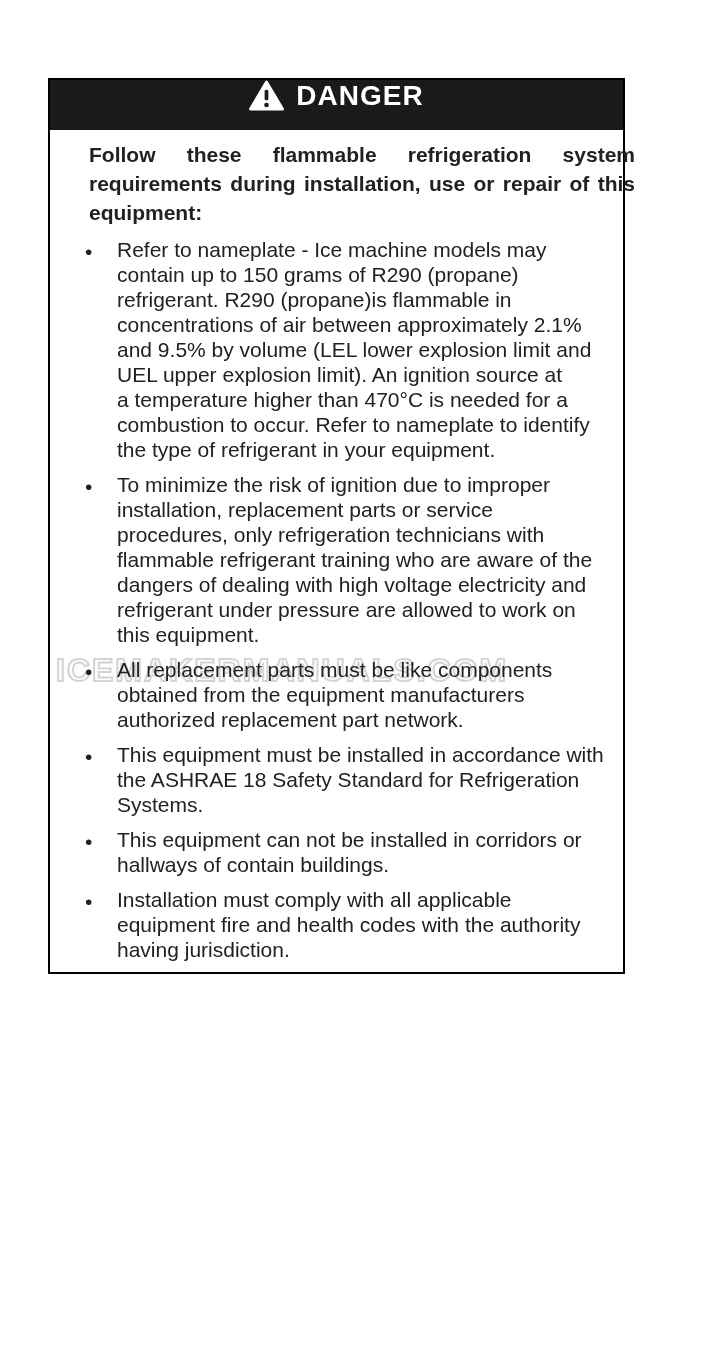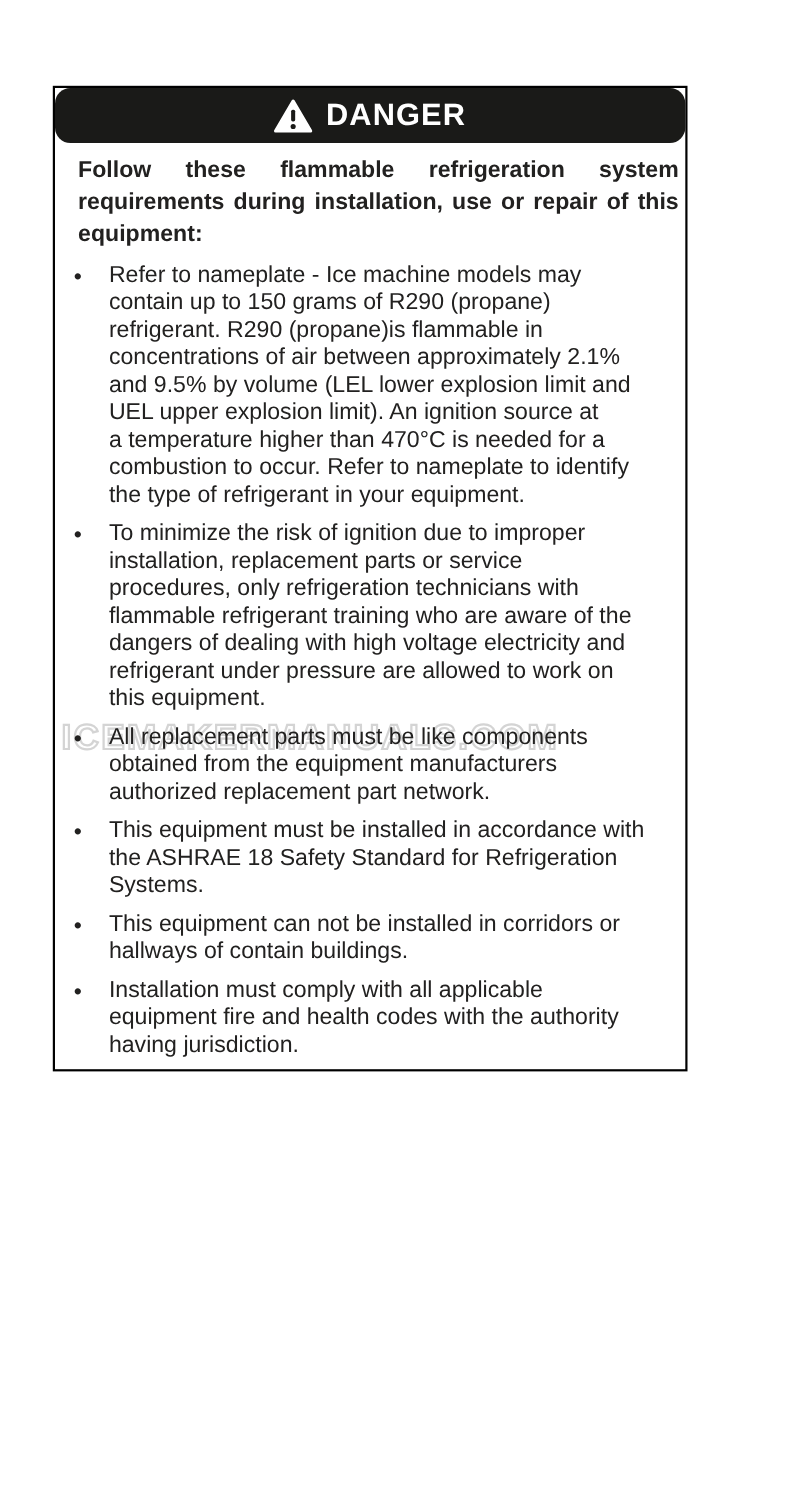--- a/index.html
+++ b/index.html
@@ -35,34 +35,34 @@
     width: 577px;
     box-sizing: border-box;
     border: 2px solid #000000;
     background: transparent;
     z-index: 1;
   }
   .danger-header {
     height: 50px;
     background: #1a1a18;
     display: flex;
-    align-items: center;
+    align-items: flex-start;
     justify-content: center;
     gap: 12px;
-    border-radius: 14px;
   }
   .warning-icon svg { display: block; }
   .danger-title {
     color: #ffffff;
     font-size: 28px;
     font-weight: 700;
     letter-spacing: 1px;
   }
   .danger-body {
     padding: 10px 6px 10px 14px;
+    margin-left: 18px;
   }
   .intro {
     margin: 0 0 0 7px;
     width: 546px;
     font-size: 21px;
     line-height: 29px;
     font-weight: 700;
     color: #222120;
     white-space: pre-line;
     text-align: justify;

